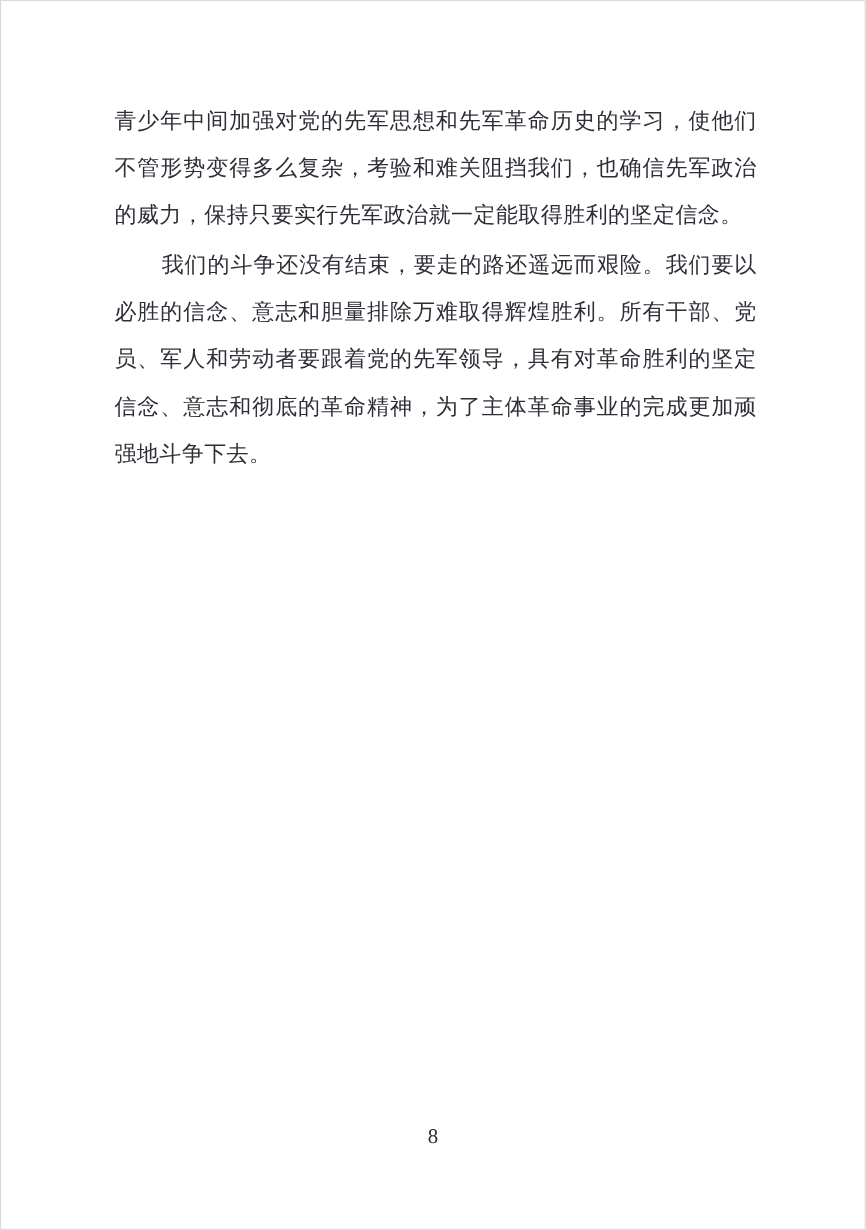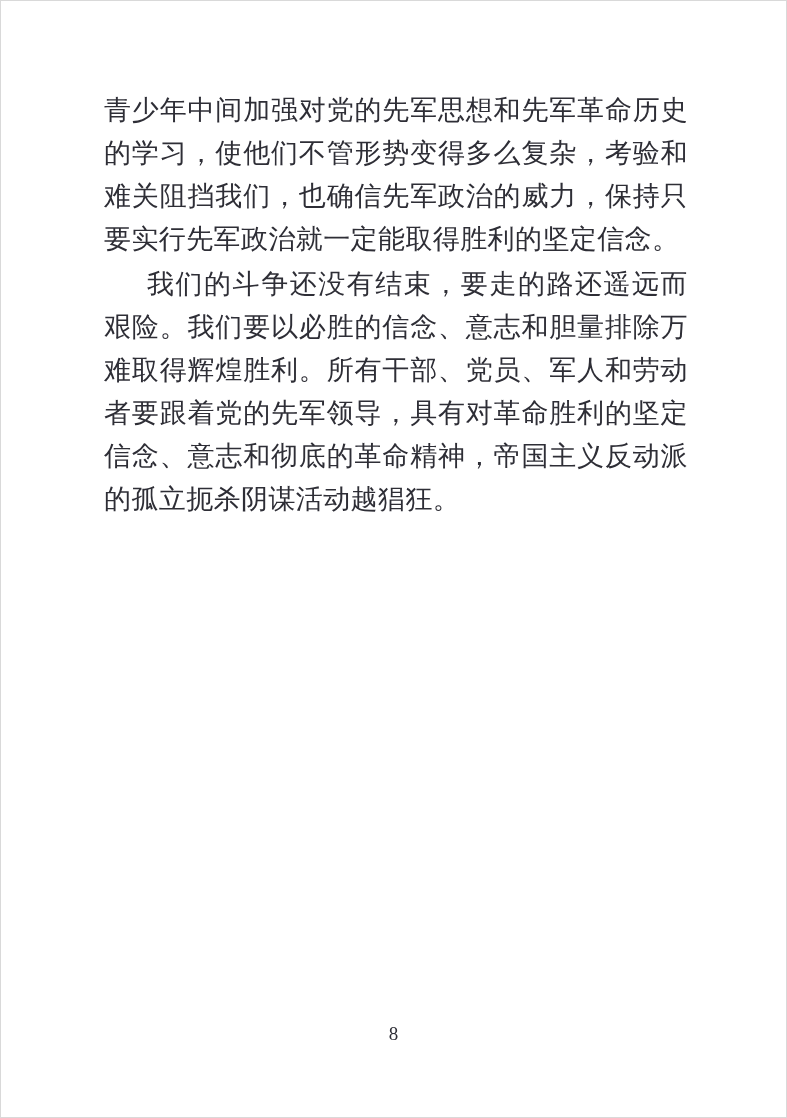--- a/index.html
+++ b/index.html
@@ -23,21 +23,21 @@
     border: 1px solid #d9d9d9;
   }
   .content {
     position: absolute;
     left: 103px;
     top: 88px;
     width: 584px;
   }
   .para {
     margin: 0 0 2px 0;
-    font-size: 27px;
+    font-size: 20px;
     line-height: 43px;
     text-align: justify;
     text-align-last: left;
     letter-spacing: 0.4px;
     color: #2e2e36;
     font-family: Liberation Sans, sans-serif;
   }
   .para.indent {
     text-indent: 43px;
   }
@@ -55,19 +55,19 @@
 </head>
 <body>
 
 <div class="page">
 
   <div class="content">
 
     <p class="para">青少年中间加强对党的先军思想和先军革命历史的学习，使他们不管形势变得多么复杂，考验和难关阻挡我们，也确信先军政治的威力，保持只要实行先军政治就一定能取得胜利的坚定信念。</p>
 
 
-    <p class="para indent">我们的斗争还没有结束，要走的路还遥远而艰险。我们要以必胜的信念、意志和胆量排除万难取得辉煌胜利。所有干部、党员、军人和劳动者要跟着党的先军领导，具有对革命胜利的坚定信念、意志和彻底的革命精神，帝国主义反动派的孤立扼杀阴谋活动越猖狂。</p>
+    <p class="para indent">我们的斗争还没有结束，要走的路还遥远而艰险。我们要以必胜的信念、意志和胆量排除万难取得辉煌胜利。所有干部、党员、军人和劳动者要跟着党的先军领导，具有对革命胜利的坚定信念、意志和彻底的革命精神，为了主体革命事业的完成更加顽强地斗争下去。</p>
 
   </div>
 
   <div class="page-number">8</div>
 
 </div>
 
 </body></html>

